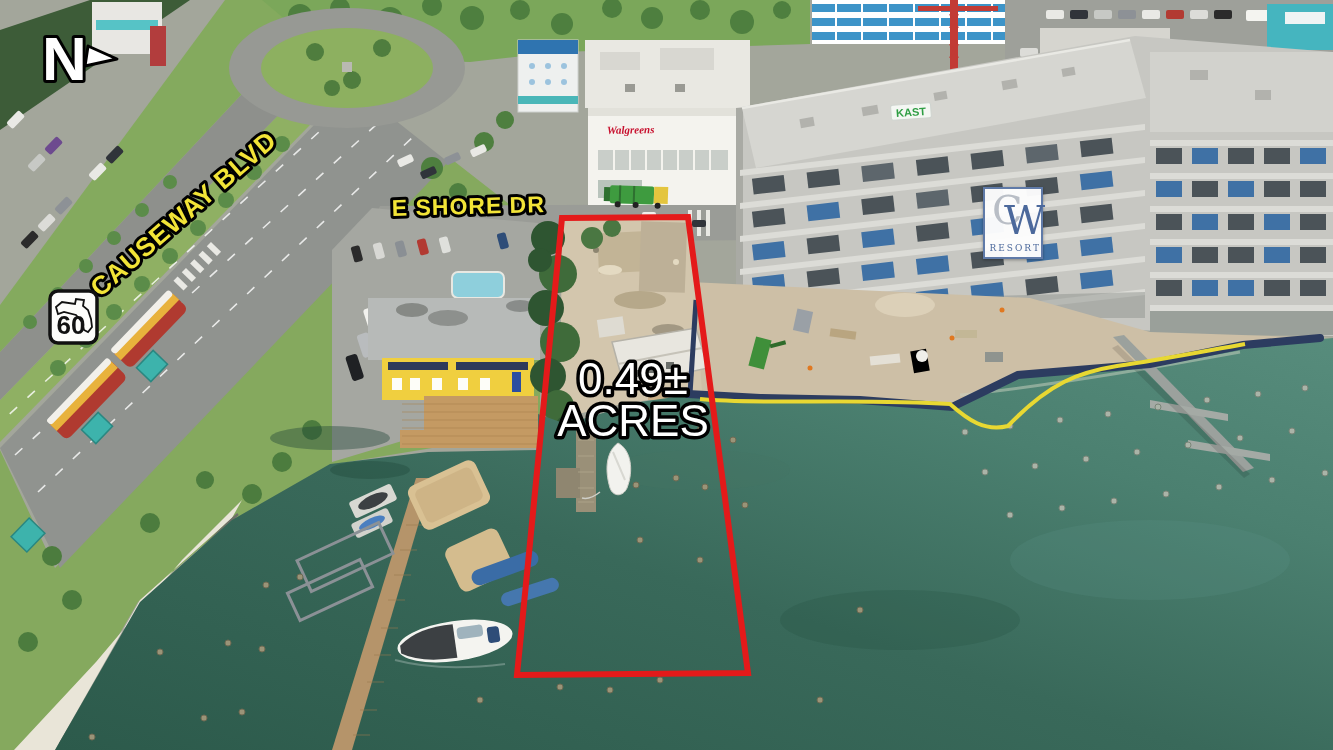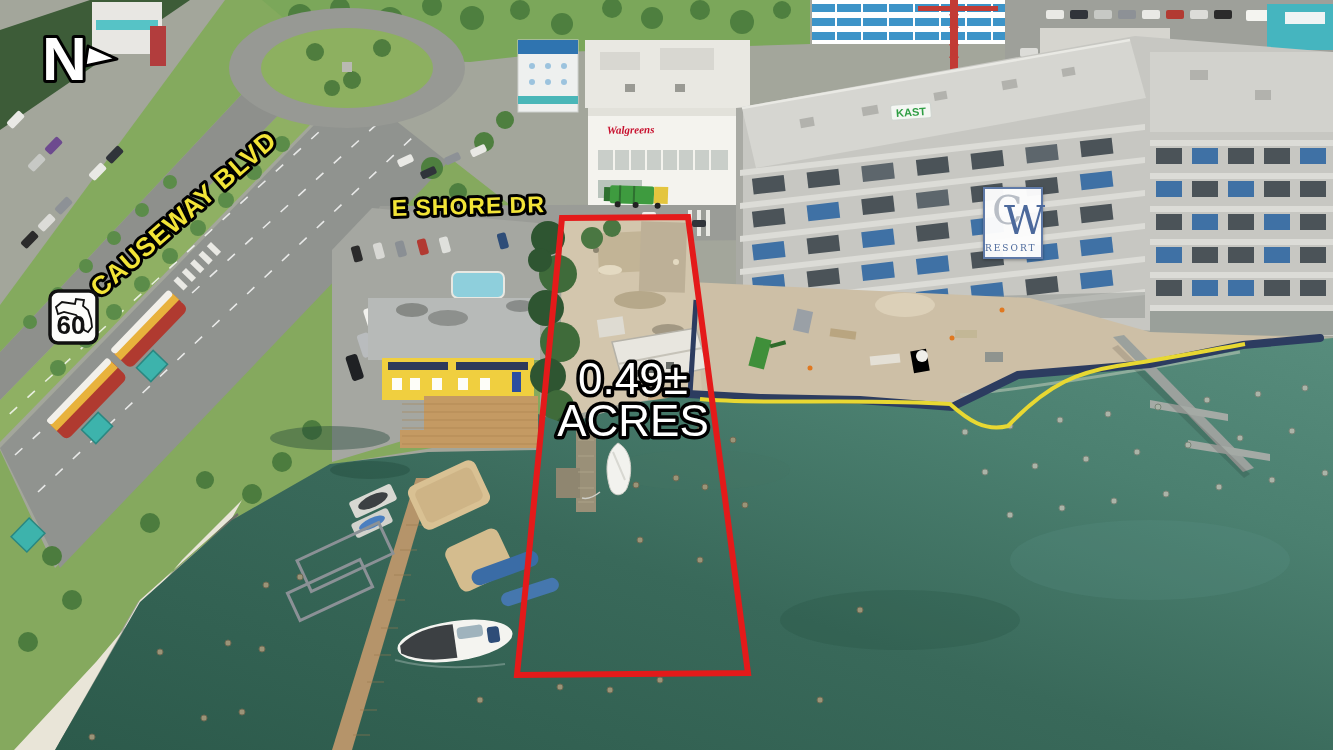--- a/index.html
+++ b/index.html
@@ -7,21 +7,21 @@
          font-family:"Liberation Sans",sans-serif;background:#3a6b5b;}
   #stage svg{position:absolute;left:0;top:0;}
   .overlay{position:absolute;}
   
   #cw-logo{left:983px;top:187px;width:60px;height:72px;background:rgba(253,253,253,.97);
            border:2px solid #5f7aa8;box-sizing:border-box;box-shadow:0 1px 3px rgba(0,0,0,.35);}
   #cw-logo .c{position:absolute;left:7px;top:-2px;font-family:"DejaVu Serif",serif;
               font-size:40px;color:#b9bec6;}
   #cw-logo .w{position:absolute;left:19px;top:8px;font-family:"DejaVu Serif",serif;
               font-size:40px;color:#4c699c;}
-  #cw-logo .word{position:absolute;left:0;right:0;bottom:4px;text-align:left;
+  #cw-logo .word{position:absolute;left:0;right:0;bottom:4px;text-align:right;
                  font-family:"DejaVu Serif",serif;font-size:9px;letter-spacing:2px;color:#4c699c;}
 </style>
 </head>
 <body>
 
 <div id="stage">
 <svg viewBox="0 0 1333 750" width="1333" height="750">
   <defs>
     <linearGradient id="waterGrad" x1="0" y1="1" x2="1" y2="0">
       <stop offset="0" stop-color="#2c5a4b"></stop>

